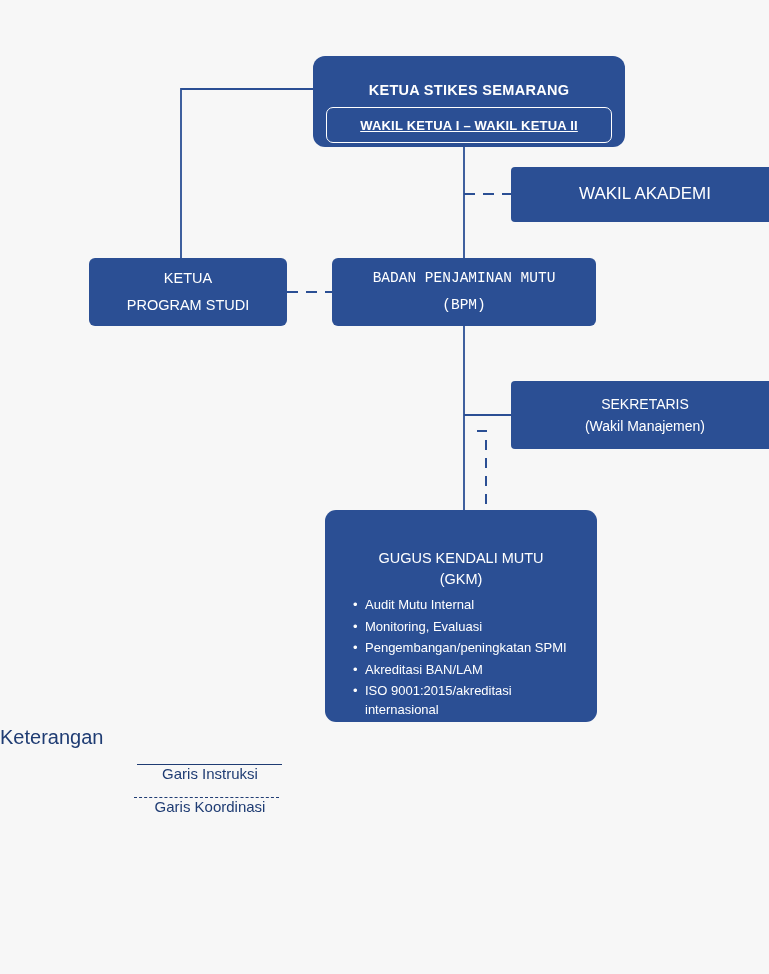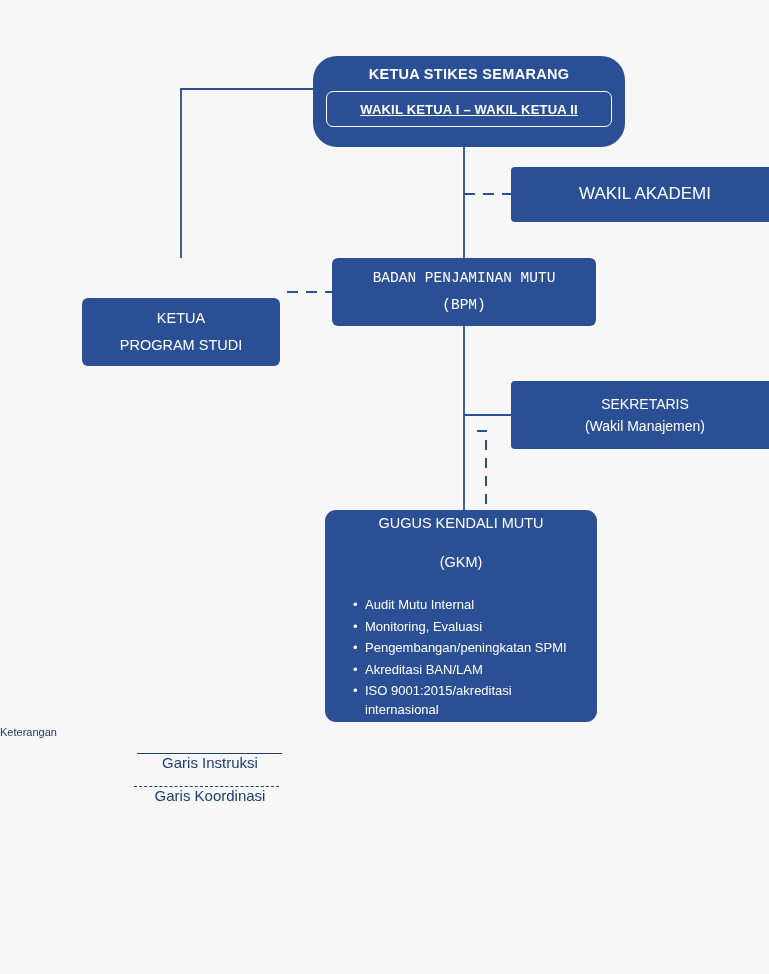--- a/index.html
+++ b/index.html
@@ -40,23 +40,23 @@
     display: block;
     line-height: 1.45;
   }
 
   
   #node-ketua-stikes {
     left: 313px;
     top: 56px;
     width: 312px;
     height: 91px;
-    border-radius: 24px;
+    border-radius: 12px;
     justify-content: flex-start;
-    padding-top: 10px;
+    padding-top: 26px;
   }
   #node-ketua-stikes .title {
     font-size: 14.5px;
     font-weight: bold;
     letter-spacing: 0.3px;
   }
   #inner-wakil {
     margin-top: 9px;
     width: 284px;
     height: 34px;
@@ -76,27 +76,26 @@
     left: 511px;
     top: 167px;
     width: 268px;
     height: 55px;
     border-radius: 4px;
     font-size: 17px;
   }
 
   
   #node-prodi {
-    left: 82px;
+    left: 89px;
     top: 258px;
     width: 198px;
     height: 68px;
     border-radius: 6px;
     font-size: 14.5px;
-    margin-top: 40px;
   }
   #node-prodi .line { margin: 3px 0; }
 
   
   #node-bpm {
     left: 332px;
     top: 258px;
     width: 264px;
     height: 68px;
     border-radius: 6px;
@@ -116,21 +115,21 @@
   }
   #node-sekretaris .line { margin: 1px 0; }
 
   
   #node-gkm {
     left: 325px;
     top: 510px;
     width: 272px;
     height: 212px;
     border-radius: 11px;
-    justify-content: space-between;
+    justify-content: flex-end;
     padding-top: 3px;
     font-size: 14px;
   }
   #node-gkm .gkm-title {
     font-size: 14.5px;
     line-height: 1.45;
   }
   #node-gkm ul {
     margin: 6px 0 0 0;
     padding: 0 10px 0 28px;
@@ -154,21 +153,21 @@
 
   
   #legend {
     position: absolute;
     left: 0;
     top: 726px;
     width: 420px;
     color: #1f3c73;
   }
   #legend .legend-title {
-    font-size: 11px;
+    font-size: 20px;
     margin-left: 0px;
     color: #1f3c73;
   }
   .legend-row {
     display: flex;
     align-items: center;
     margin-top: 14px;
     font-size: 15px;
     color: #1f3c73;
     flex-direction: column;

